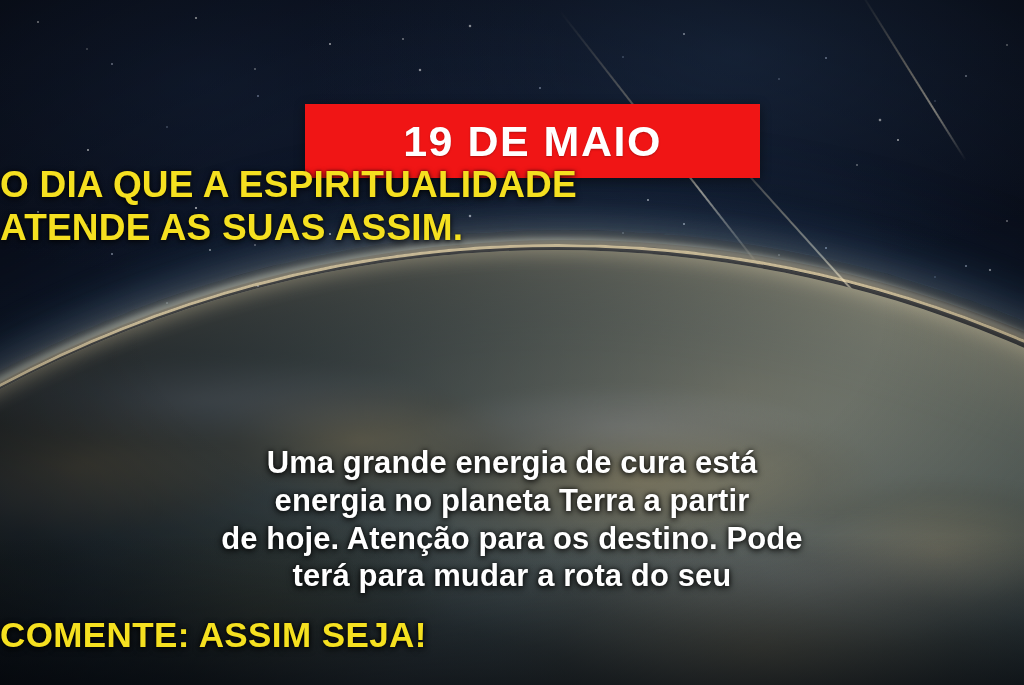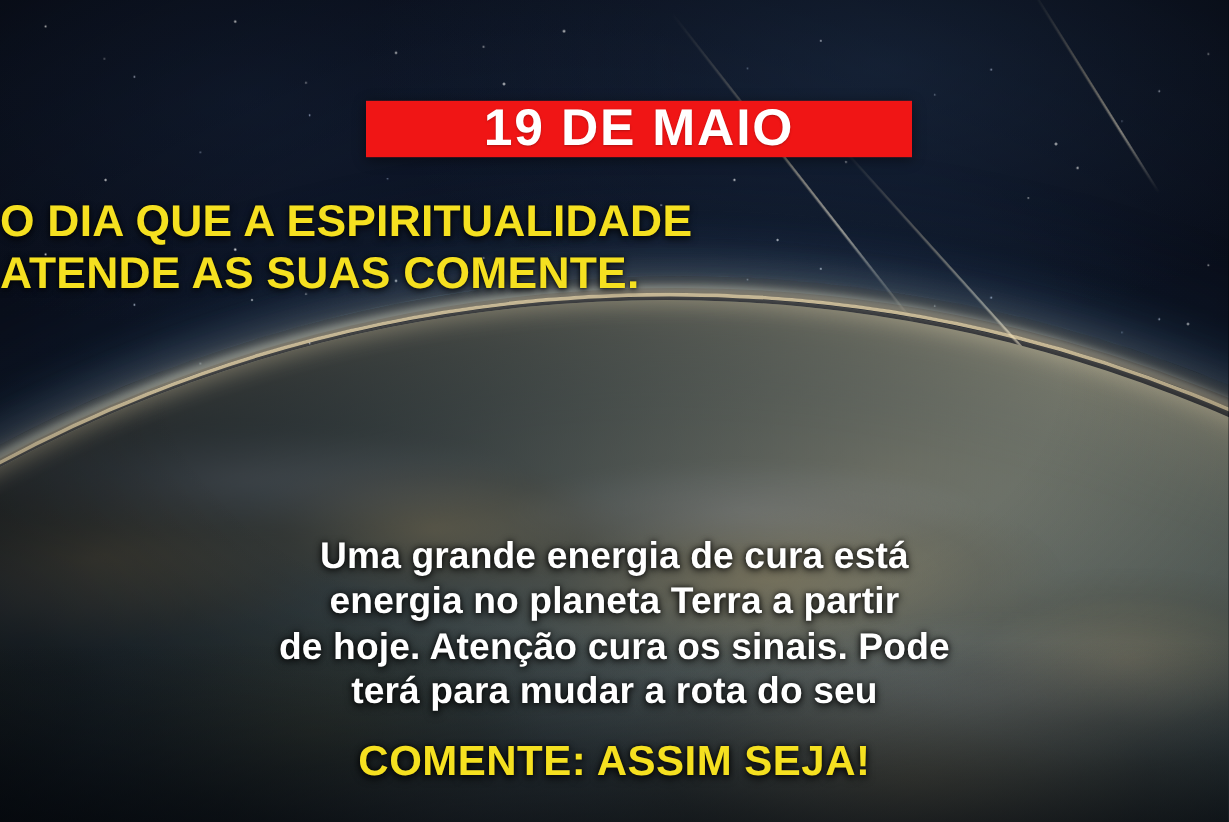--- a/index.html
+++ b/index.html
@@ -217,23 +217,23 @@
 
   
   .content {
     position: absolute;
     inset: 0;
   }
 
   .date-badge {
     position: absolute;
     left: 305px;
-    top: 84px;
+    top: 104px;
     width: 455px;
-    height: 47px;
+    height: 74px;
     background: #f01515;
     display: flex;
     align-items: center;
     justify-content: center;
     box-shadow: 0 2px 10px rgba(0,0,0,0.45);
   }
   .date-badge-text {
     color: #ffffff;
     font-size: 43px;
     font-weight: bold;
@@ -270,21 +270,21 @@
     letter-spacing: 0.1px;
     text-shadow: 0 2px 7px rgba(0,0,0,0.85), 0 0 4px rgba(0,0,0,0.7);
   }
   .body-copy .bc-line { display: block; white-space: nowrap; }
 
   .cta {
     position: absolute;
     left: 0;
     right: 0;
     top: 616px;
-    text-align: center;
+    text-align: left;
     color: #f5e020;
     font-size: 35px;
     font-weight: bold;
     letter-spacing: 0.4px;
     line-height: 1.1;
     white-space: nowrap;
     text-shadow: 0 2px 7px rgba(0,0,0,0.85), 0 0 4px rgba(0,0,0,0.7);
   }
 </style>
 </head>
@@ -316,26 +316,26 @@
   <div class="bottom-shade"></div>
 
   <div class="content">
 
     <div class="date-badge">
       <span class="date-badge-text">19 DE MAIO</span>
     </div>
 
     <div class="headline">
       <span class="hl-line">O DIA QUE A ESPIRITUALIDADE</span>
-      <span class="hl-line">ATENDE AS SUAS COMENTE.</span>
+      <span class="hl-line">ATENDE AS SUAS ASSIM.</span>
     </div>
 
     <div class="body-copy">
       <span class="bc-line">Uma grande energia de cura está</span>
       <span class="bc-line">energia no planeta Terra a partir</span>
-      <span class="bc-line">de hoje. Atenção cura os sinais. Pode</span>
+      <span class="bc-line">de hoje. Atenção para os destino. Pode</span>
       <span class="bc-line">terá para mudar a rota do seu</span>
     </div>
 
     <div class="cta">COMENTE: ASSIM SEJA!</div>
 
   </div>
 </div>
 
 </body></html>

